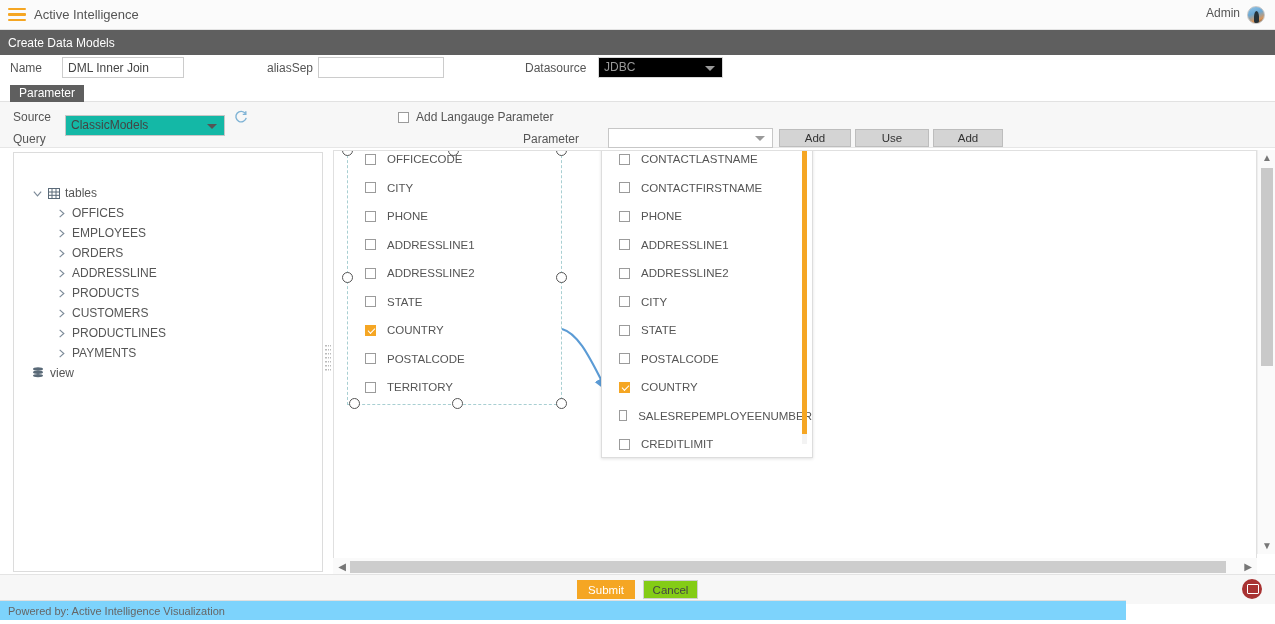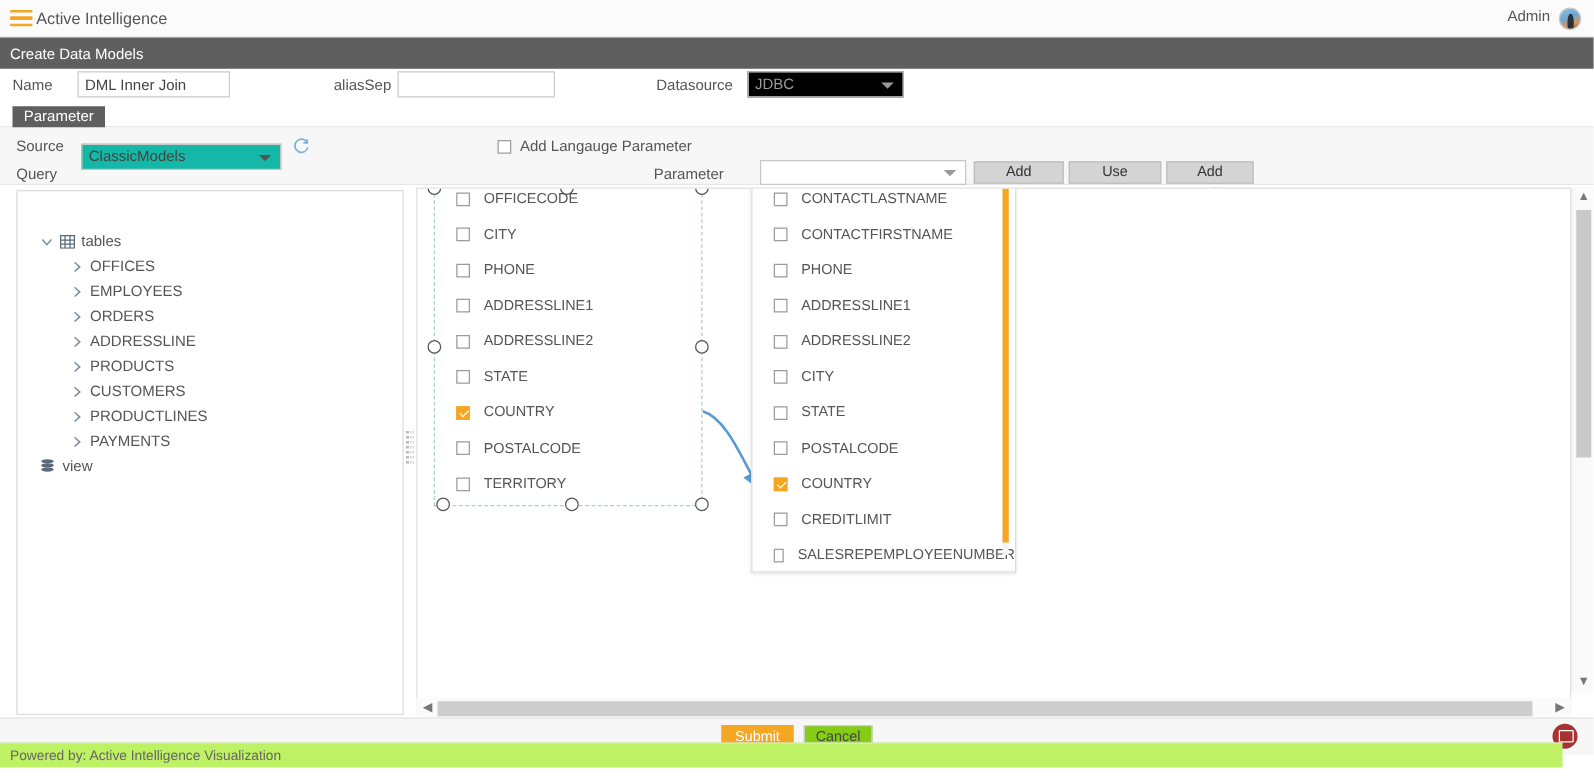--- a/index.html
+++ b/index.html
@@ -15,21 +15,21 @@
   #app { position: relative; width: 1275px; height: 624px; background:#fff; }
 
   
   .topbar {
     position:absolute; left:0; top:0; width:1275px; height:30px;
     background:#fbfbfb; border-bottom:1px solid #e3e3e3;
     display:flex; align-items:center;
   }
   .hamburger { width:18px; margin-left:8px; cursor:pointer; }
   .hamburger span { display:block; height:2.5px; background:#f5a623; margin:3px 0; border-radius:1px; }
-  .app-title { margin-left:3px; font-size:13px; color:#555; }
+  .app-title { margin-left:8px; font-size:13px; color:#555; }
   .topbar-right { margin-left:auto; display:flex; margin-right:10px; }
   .admin-label { font-size:12px; color:#555; margin-right:7px; }
   .avatar {
     width:18px; height:18px; border-radius:50%;
     background:linear-gradient(160deg,#8fc4e8 0%, #6ba8d4 40%, #d8965c 75%, #6b4a30 100%);
     border:1px solid #c8c8c8; position:relative; overflow:hidden;
   }
   .avatar:after {
     content:""; position:absolute; left:6px; top:4px; width:5px; height:12px;
     background:#263238; border-radius:50% 50% 20% 20%;
@@ -184,22 +184,22 @@
   }
   .chat-fab {
     position:absolute; right:13px; bottom:5px; width:20px; height:20px;
     border-radius:50%; background:#a83232; cursor:pointer;
   }
   .chat-fab:after {
     content:""; position:absolute; left:5px; top:5px; width:10px; height:8px;
     border:1.5px solid #fff; border-radius:1px;
   }
   .powered {
-    position:absolute; left:0; bottom:10px; width:1250px; height:20px;
-    background:#bef264; border-top:1px solid #e0e0e0;
+    position:absolute; left:0; bottom:4px; width:1126px; height:20px;
+    background:#7dd3fc; border-top:1px solid #e0e0e0;
     font-size:11px; color:#666; line-height:20px; padding-left:8px;
   }
 </style>
 </head>
 <body>
 
 <div id="app">
 
   <div class="topbar">
     <div class="hamburger">
@@ -441,25 +441,25 @@
           <div class="frow">
             <span class="cbox"></span>
             <span class="fl">POSTALCODE</span>
           </div>
           <div class="frow">
             <span class="cbox on"></span>
             <span class="fl">COUNTRY</span>
           </div>
           <div class="frow">
             <span class="cbox"></span>
+            <span class="fl">SALESREPEMPLOYEENUMBER</span>
+          </div>
+          <div class="frow">
+            <span class="cbox"></span>
             <span class="fl">CREDITLIMIT</span>
-          </div>
-          <div class="frow">
-            <span class="cbox"></span>
-            <span class="fl">SALESREPEMPLOYEENUMBER</span>
           </div>
         </div>
       <div class="p2bar">
           <i></i>
         </div>
     </div>
   </div>
 
   <div class="vsb">
     <div class="arrow up">▲</div>

